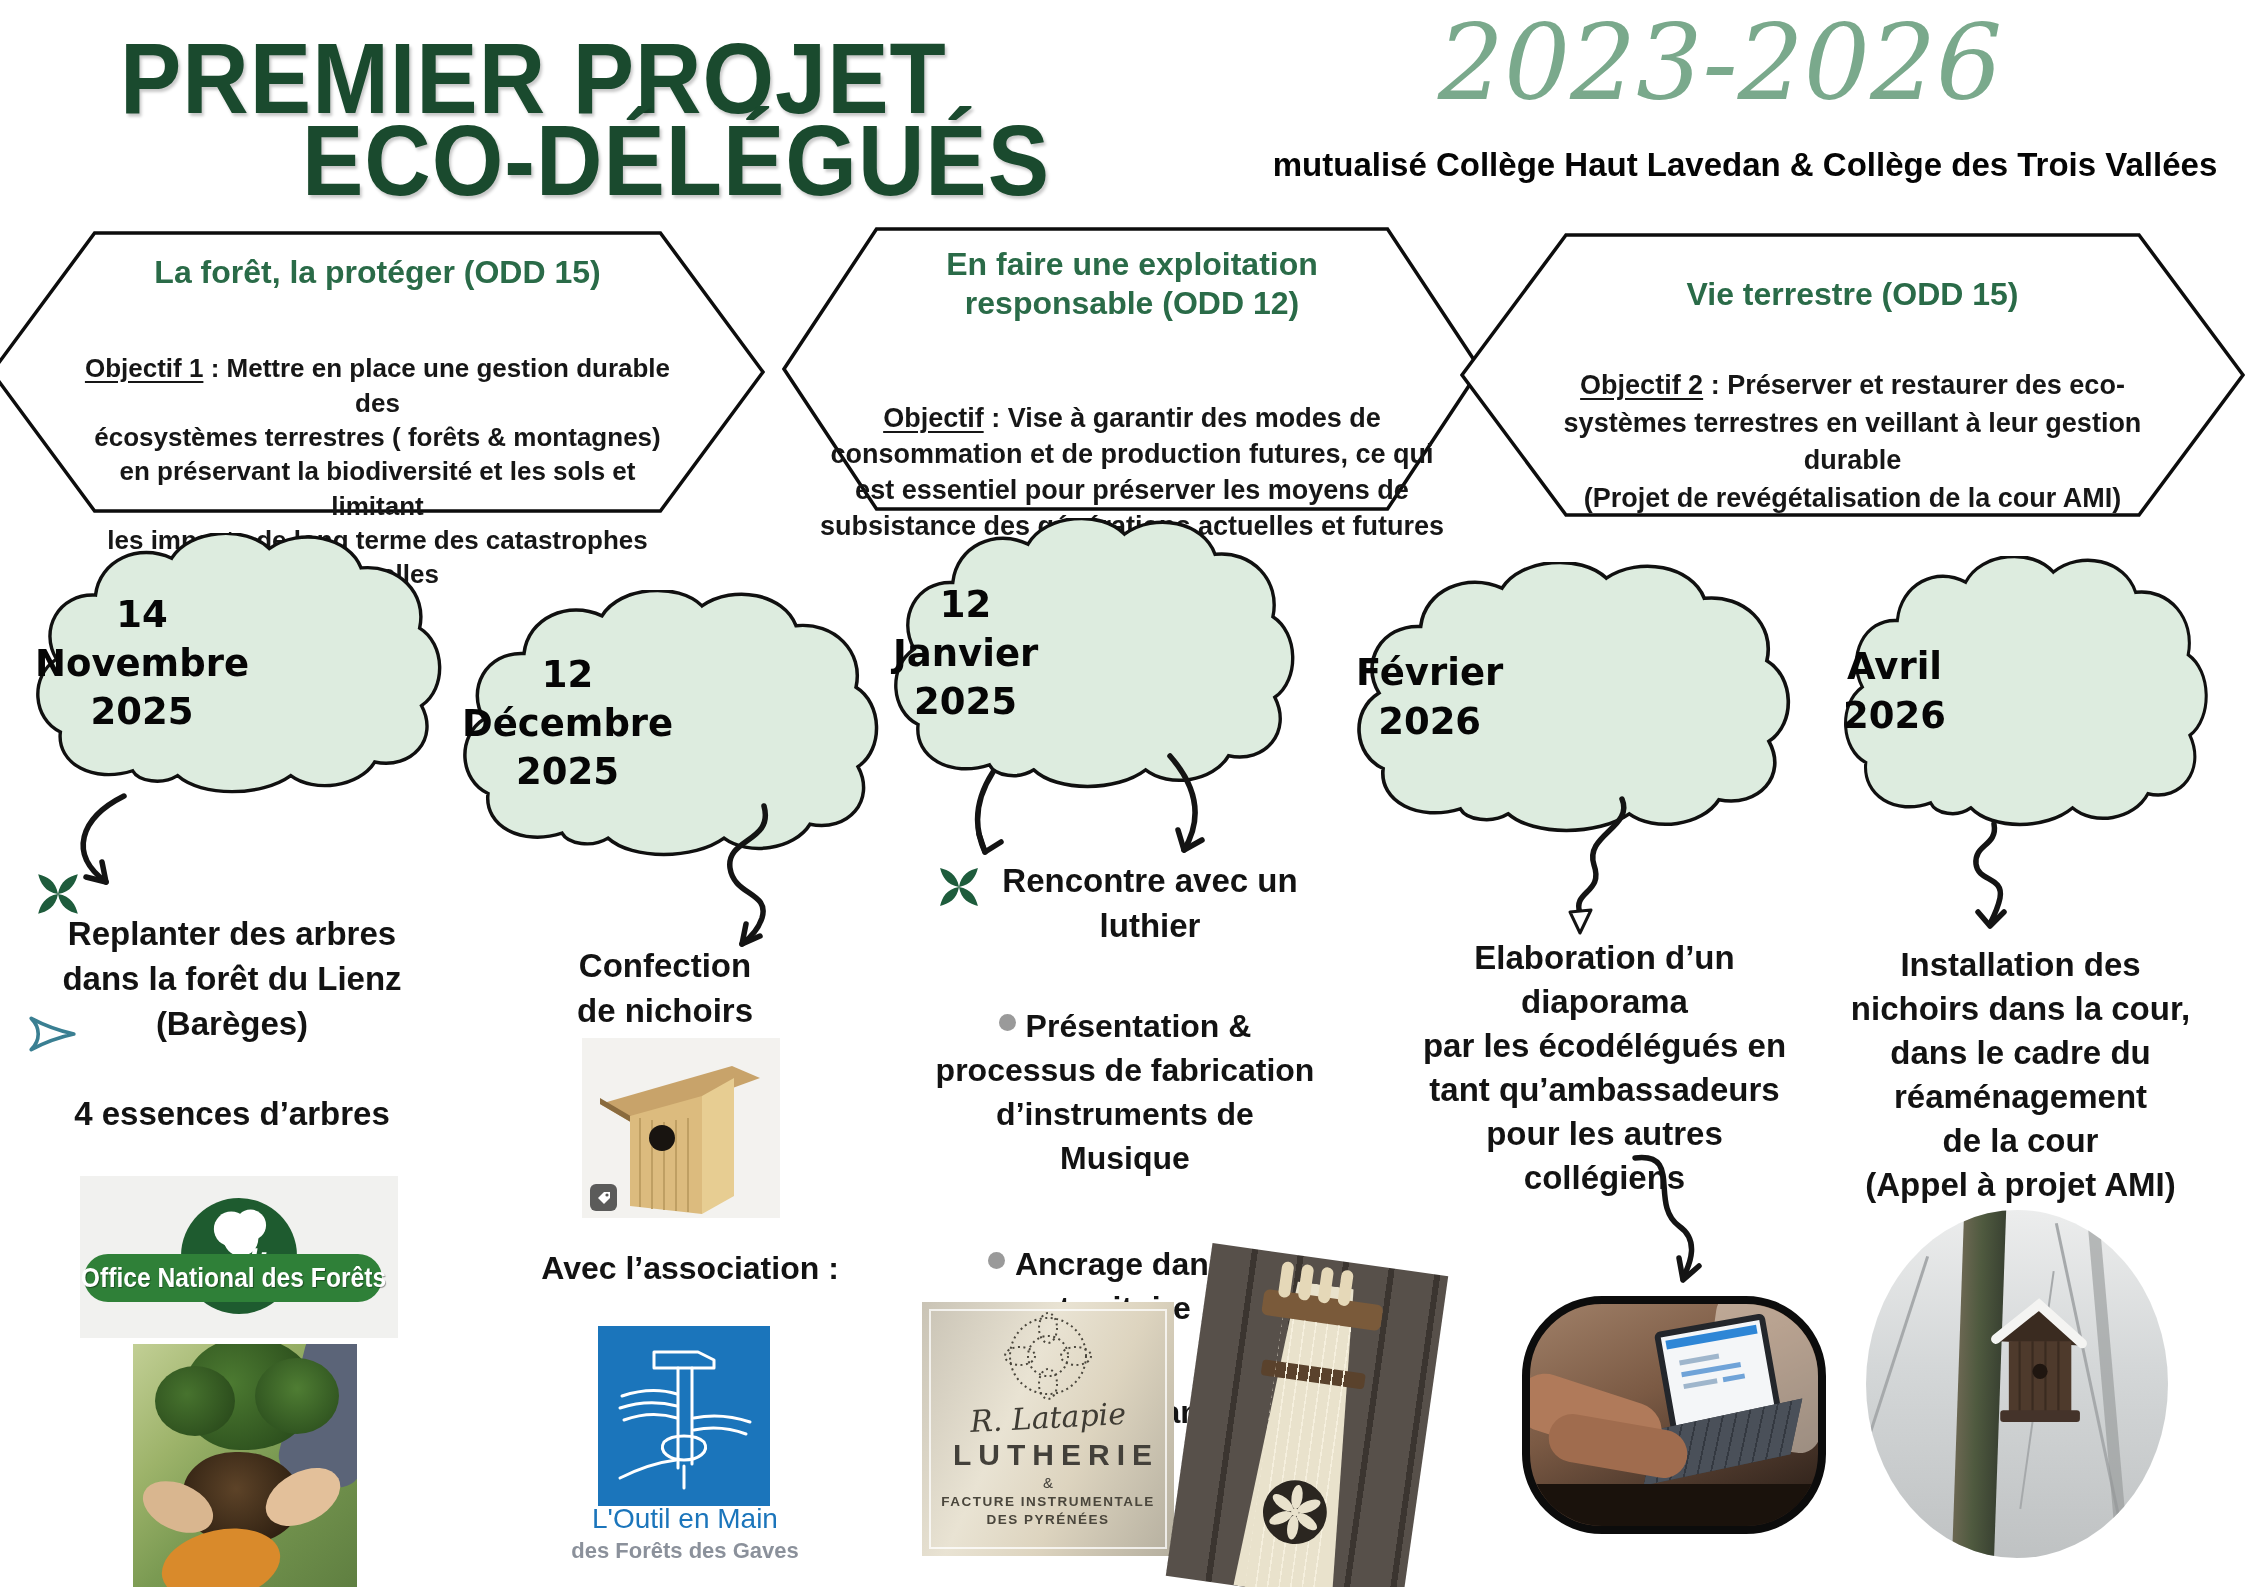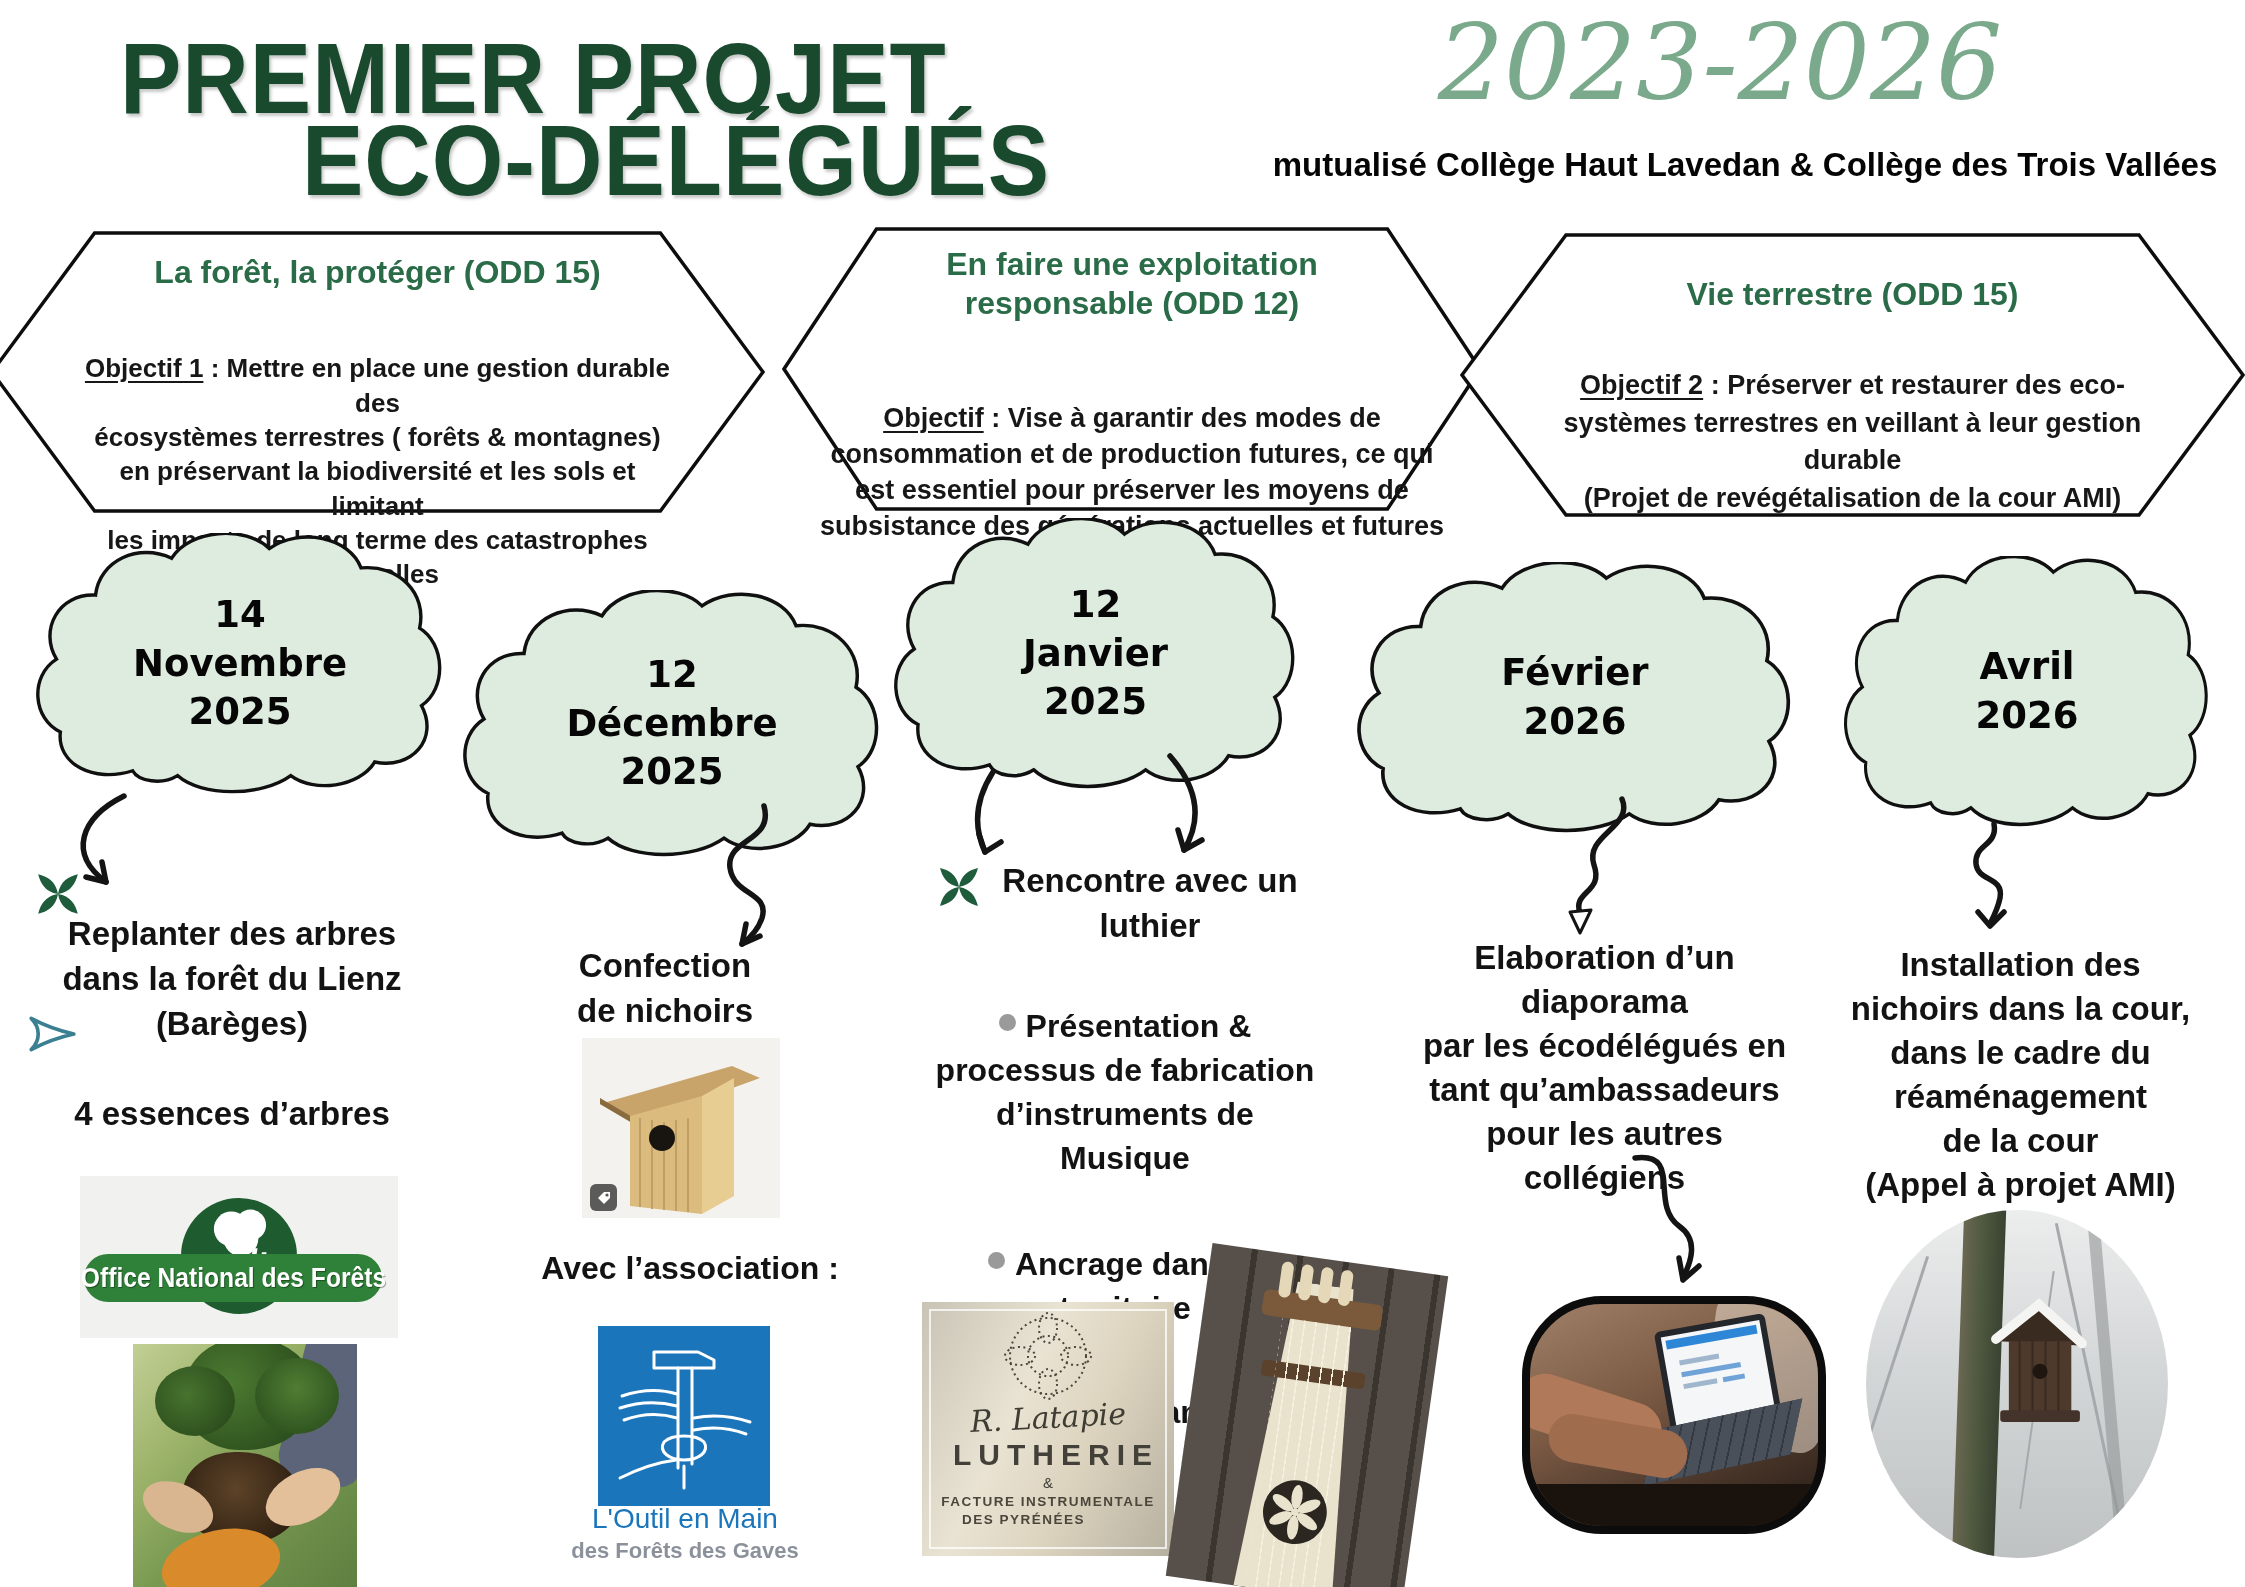--- a/index.html
+++ b/index.html
@@ -20,21 +20,21 @@
   
   .hex{position:absolute;}
   .hex svg{position:absolute;left:0;top:0;}
   .hex-title{position:absolute;left:8%;width:84%;text-align:center;font-weight:bold;
              color:#2a6b48;font-size:32px;line-height:1.22;white-space:pre-line;}
   .hex-body{position:absolute;text-align:center;font-weight:bold;color:#171717;
             white-space:pre-line;}
   .obj-label{text-decoration:underline;text-underline-offset:4px;}
 
   
-  .cloud{position:absolute;display:flex;align-items:center;justify-content:center;}
+  .cloud{position:absolute;display:flex;align-items:center;}
   .cloud svg{position:absolute;inset:0;width:100%;height:100%;}
   .cloud use{fill:#ddecdf;stroke:#101010;stroke-width:3.5;vector-effect:non-scaling-stroke;}
   .cloud-date{position:relative;font-family:"DejaVu Sans",sans-serif;font-weight:bold;
               font-size:37px;color:#060606;text-align:center;white-space:pre-line;line-height:1.32;}
 
   
   .arrow{position:absolute;}
   .arrow path{fill:none;stroke:#141414;stroke-width:5.5;stroke-linecap:round;stroke-linejoin:round;}
   .arrow path.openhead{fill:#ffffff;stroke-width:3;}
 
@@ -91,22 +91,22 @@
             background:linear-gradient(115deg,#c9c3b5 0%,#e9e3d3 38%,#ddd4bf 62%,#b5af9f 100%);}
   .lutherie .frame{position:absolute;inset:7px;border:2px solid rgba(255,255,255,.75);}
   .lut-sig{position:absolute;left:0;top:98px;width:100%;text-align:center;
            font-family:"DejaVu Serif",serif;font-style:italic;font-size:30px;color:#3f3c34;
            transform:rotate(-3deg);}
   .lut-title{position:absolute;left:1px;top:136px;width:100%;text-align:center;
              font-size:30px;font-weight:bold;letter-spacing:7px;color:#43403a;padding-left:7px;}
   .lut-amp{position:absolute;left:0;top:172px;width:100%;text-align:center;font-size:15px;color:#43403a;}
   .lut-sub1{position:absolute;left:0;top:192px;width:100%;text-align:center;font-size:13.5px;
             letter-spacing:1.5px;font-weight:bold;color:#4a463c;}
-  .lut-sub2{position:absolute;left:0;top:210px;width:100%;text-align:left;font-size:13.5px;
-            letter-spacing:1.5px;font-weight:bold;color:#4a463c;padding-left:40px;}
+  .lut-sub2{position:absolute;left:0;top:210px;width:100%;text-align:center;font-size:13.5px;
+            letter-spacing:1.5px;font-weight:bold;color:#4a463c;}
 
   
   .instru{position:absolute;left:1188px;top:1258px;width:238px;height:336px;overflow:hidden;
           transform:rotate(8deg);transform-origin:center;
           background:repeating-linear-gradient(90deg,#57504a 0 40px,#3b3530 40px 46px);}
   .instru-body{position:absolute;left:64px;top:26px;width:108px;height:310px;
                background:#e9e2cc;clip-path:polygon(24% 0,76% 0,96% 100%,4% 100%);}
   .crest{position:absolute;left:58px;top:38px;width:120px;height:26px;background:#7a5a3a;border-radius:6px;}
   .peg{position:absolute;top:8px;width:12px;height:36px;background:#e5d8b8;border-radius:6px;}
   .bridge{position:absolute;left:66px;top:108px;width:104px;height:16px;background:#5a422c;border-radius:4px;}

